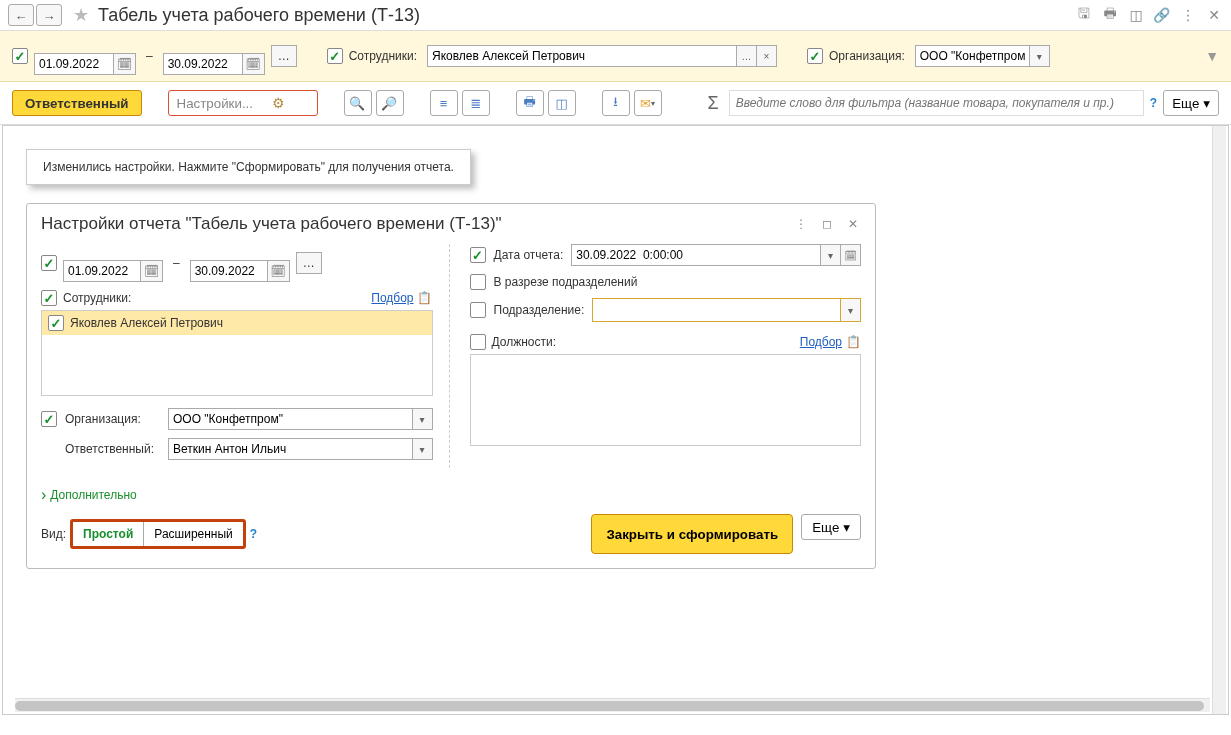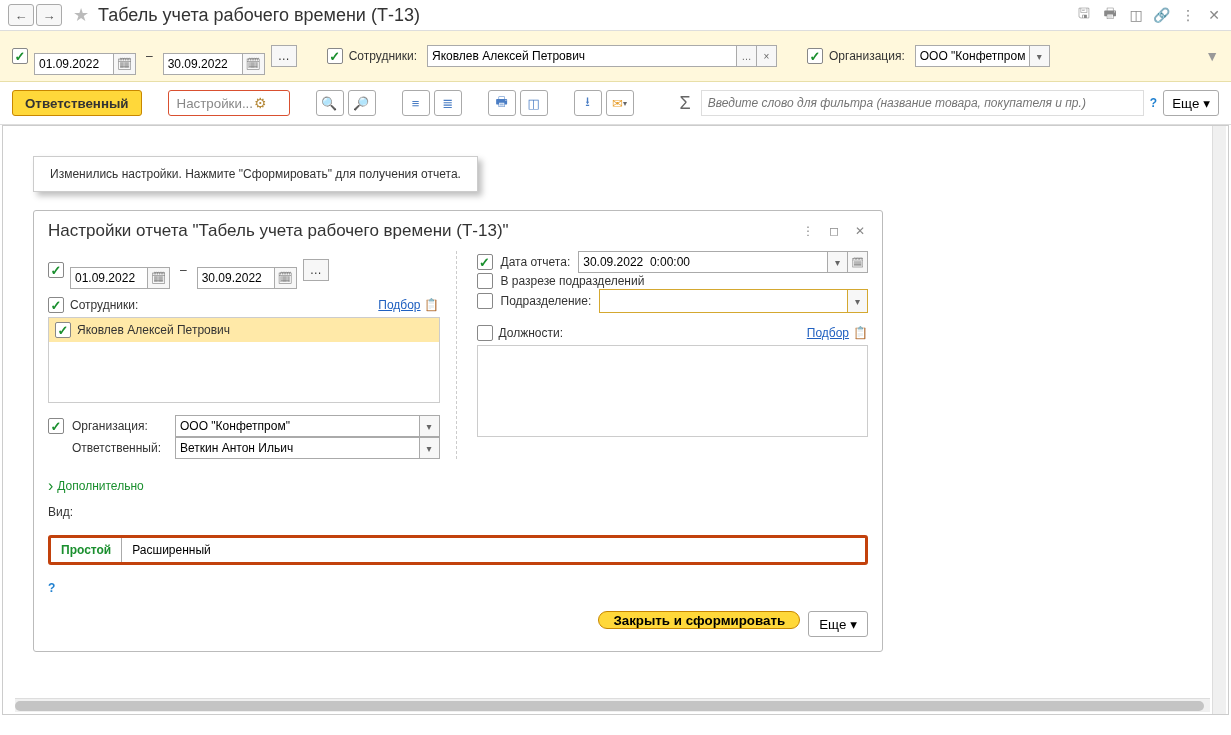--- a/index.html
+++ b/index.html
@@ -24,73 +24,73 @@
 .ellipsis-btn { width: 26px; height: 22px; border: 1px solid #aaa; background: #f7f7f7; display: inline-flex; align-items: center; justify-content: center; cursor: pointer; }
 .lbl { margin-right: 4px; }
 .combo { display: flex; }
 .combo input { height: 22px; border: 1px solid #aaa; padding: 2px 4px; font-size: 12px; }
 .combo .btn { width: 20px; height: 22px; border: 1px solid #aaa; border-left: none; background: #f7f7f7; display: inline-flex; align-items: center; justify-content: center; cursor: pointer; color:#666; font-size:10px;}
 .filter-icon-right { margin-left: auto; color: #999; font-size: 14px; }
 
 
 .toolbar { display: flex; align-items: center; gap: 6px; padding: 8px 12px; border-bottom: 1px solid #ddd; }
 .btn-generate { background: #ffd83a; border: 1px solid #c88700; color: #333; font-weight: bold; height: 26px; padding: 0 12px; cursor: pointer; border-radius: 3px;}
-.btn-settings { border: 1px solid #d95030; color: #888; height: 26px; padding: 0 22px 0 8px; background: #fff; cursor: pointer; border-radius: 3px; display:inline-flex; align-items:center; gap:1px;}
+.btn-settings { border: 1px solid #d95030; color: #888; height: 26px; padding: 0 32px 0 8px; background: #fff; cursor: pointer; border-radius: 3px; display:inline-flex; align-items:center; gap:19px;}
 .btn-settings .gear { font-size: 14px; color:#b58a3a;}
 .tb-group { display: flex; gap: 0; }
 .tb-btn { width: 28px; height: 26px; border: 1px solid #aaa; background: #fff; display: inline-flex; align-items: center; justify-content: center; cursor: pointer; color: #4a7dc4; font-size: 13px; border-radius: 3px;}
 .tb-group .tb-btn + .tb-btn { margin-left: 4px; }
 .sigma { font-size: 18px; color: #666; margin: 0 4px; }
 .search-input { flex: 1; height: 26px; border: 1px solid #ddd; padding: 2px 6px; font-size: 12px; font-style: italic; color:#aaa;}
 .q-icon { color: #2080d0; font-weight: bold; cursor: pointer; }
 .btn-more { border: 1px solid #aaa; background: #fff; height: 26px; padding: 0 8px; display: inline-flex; align-items: center; gap: 4px; cursor: pointer; border-radius:3px;}
 
 
-.main-area { position: relative; padding: 30px; background: #fff; border: 1px solid #ccc; margin: 0 2px 2px; height: 590px; overflow: hidden; }
+.main-area { position: relative; padding: 23px; background: #fff; border: 1px solid #ccc; margin: 0 2px 2px; height: 590px; overflow: hidden; }
 .info-box { background: #fff; border: 1px solid #ccc; padding: 10px 16px; box-shadow: 4px 4px 6px rgba(0,0,0,0.25); width: fit-content; margin-bottom: 18px; }
 
 
 .dialog { background: #fff; border: 1px solid #bbb; border-radius: 3px; width: 850px; padding: 0; overflow: hidden; }
 .dlg-header { display: flex; align-items: center; padding: 10px 14px 6px; }
 .dlg-title { font-size: 17px; }
 .dlg-hdr-btns { margin-left: auto; display: flex; gap: 10px; }
 .dlg-hdr-btn { width: 16px; height: 16px; display: inline-flex; align-items: center; justify-content: center; color: #888; cursor: pointer; }
 
 .dlg-body { display: flex; gap: 20px; padding: 4px 14px 12px; }
 .col { flex: 1; min-width: 0;}
 .row { display: flex; align-items: center; gap: 6px; margin-bottom: 8px; }
 .link { color: #2060c0; text-decoration: underline; cursor: pointer; }
 .pick-row { display: flex; align-items: center; justify-content: space-between; margin-bottom: 4px;}
 .pick-icons { display:flex; gap:4px; align-items:center; color:#888;}
 .listbox { border: 1px solid #ccc; height: 86px; overflow: auto; }
 .listitem { display: flex; align-items: center; gap: 6px; padding: 4px 6px; background: #ffe9a8; }
 .listitem .chk { border: 1px solid #888; }
 
-.field-row { display: flex; align-items: center; gap: 8px; }
+.field-row { display: flex; align-items: center; gap: 8px; margin-bottom: 8px; }
 .field-label { width: 95px; text-align: left; }
 .field-combo { flex: 1; display: flex; }
 .field-combo input { flex: 1; height: 22px; border: 1px solid #aaa; padding: 2px 4px; font-size: 12px; }
 .field-combo .btn { width: 20px; height: 22px; border: 1px solid #aaa; border-left: none; background: #f7f7f7; display: inline-flex; align-items: center; justify-content: center; cursor: pointer; font-size:10px; color:#666;}
 
 .division-combo { border: 1px solid #d4a830; }
 .division-combo input { border: none; outline:none;}
 .division-combo .btn { border: none; border-left: 1px solid #d4a830; }
 
 .tbox { border:1px solid #ccc; height:92px; }
 
 .expand-link { color: #1a8f2e; cursor: pointer; display: inline-flex; align-items: center; gap: 4px; margin: 6px 0 10px; }
 .expand-link::before { content: "›"; font-size: 16px; }
 
-.dlg-footer { display: flex; gap: 16px; padding: 0 14px 14px; flex-direction: column; }
+.dlg-footer { display: flex; align-items: center; gap: 4px; padding: 0 14px 14px; }
 .seg { display: inline-flex; border: 3px solid #c2410c; border-radius: 3px; overflow: hidden; }
 .seg button { height: 24px; padding: 0 10px; border: none; background: #fff; cursor: pointer; font-size:12px;}
 .seg button.active { color: #1a8f2e; font-weight:bold;}
 .seg button + button { border-left: 1px solid #aaa; }
 .footer-right { margin-left: auto; display: flex; gap: 8px; }
-.btn-close-gen { background: #ffd83a; border: 1px solid #c88700; height: 18px; padding: 0 14px; font-weight: bold; cursor: pointer; border-radius:9px;}
+.btn-close-gen { background: #ffd83a; border: 1px solid #c88700; height: 40px; padding: 0 14px; font-weight: bold; cursor: pointer; border-radius:4px;}
 .btn-more2 { border: 1px solid #aaa; background: #fff; height: 26px; padding: 0 10px; display: inline-flex; align-items: center; gap: 4px; cursor: pointer; border-radius:3px;}
 
 .scroll-corner { position: absolute; right: 2px; top: 0; width: 14px; height: 100%; background: #f0f0f0; border-left: 1px solid #ddd;}
 .hscroll { position:absolute; left:12px; right:18px; bottom:2px; height:14px; background:#f0f0f0; border-top:1px solid #ddd;}
 .hscroll-thumb { position:absolute; left:0; top:2px; height:10px; width:calc(100% - 6px); background:#c4c4c4; border-radius:5px;}
 </style>
 </head>
 <body>
 
 <div class="title-bar">

